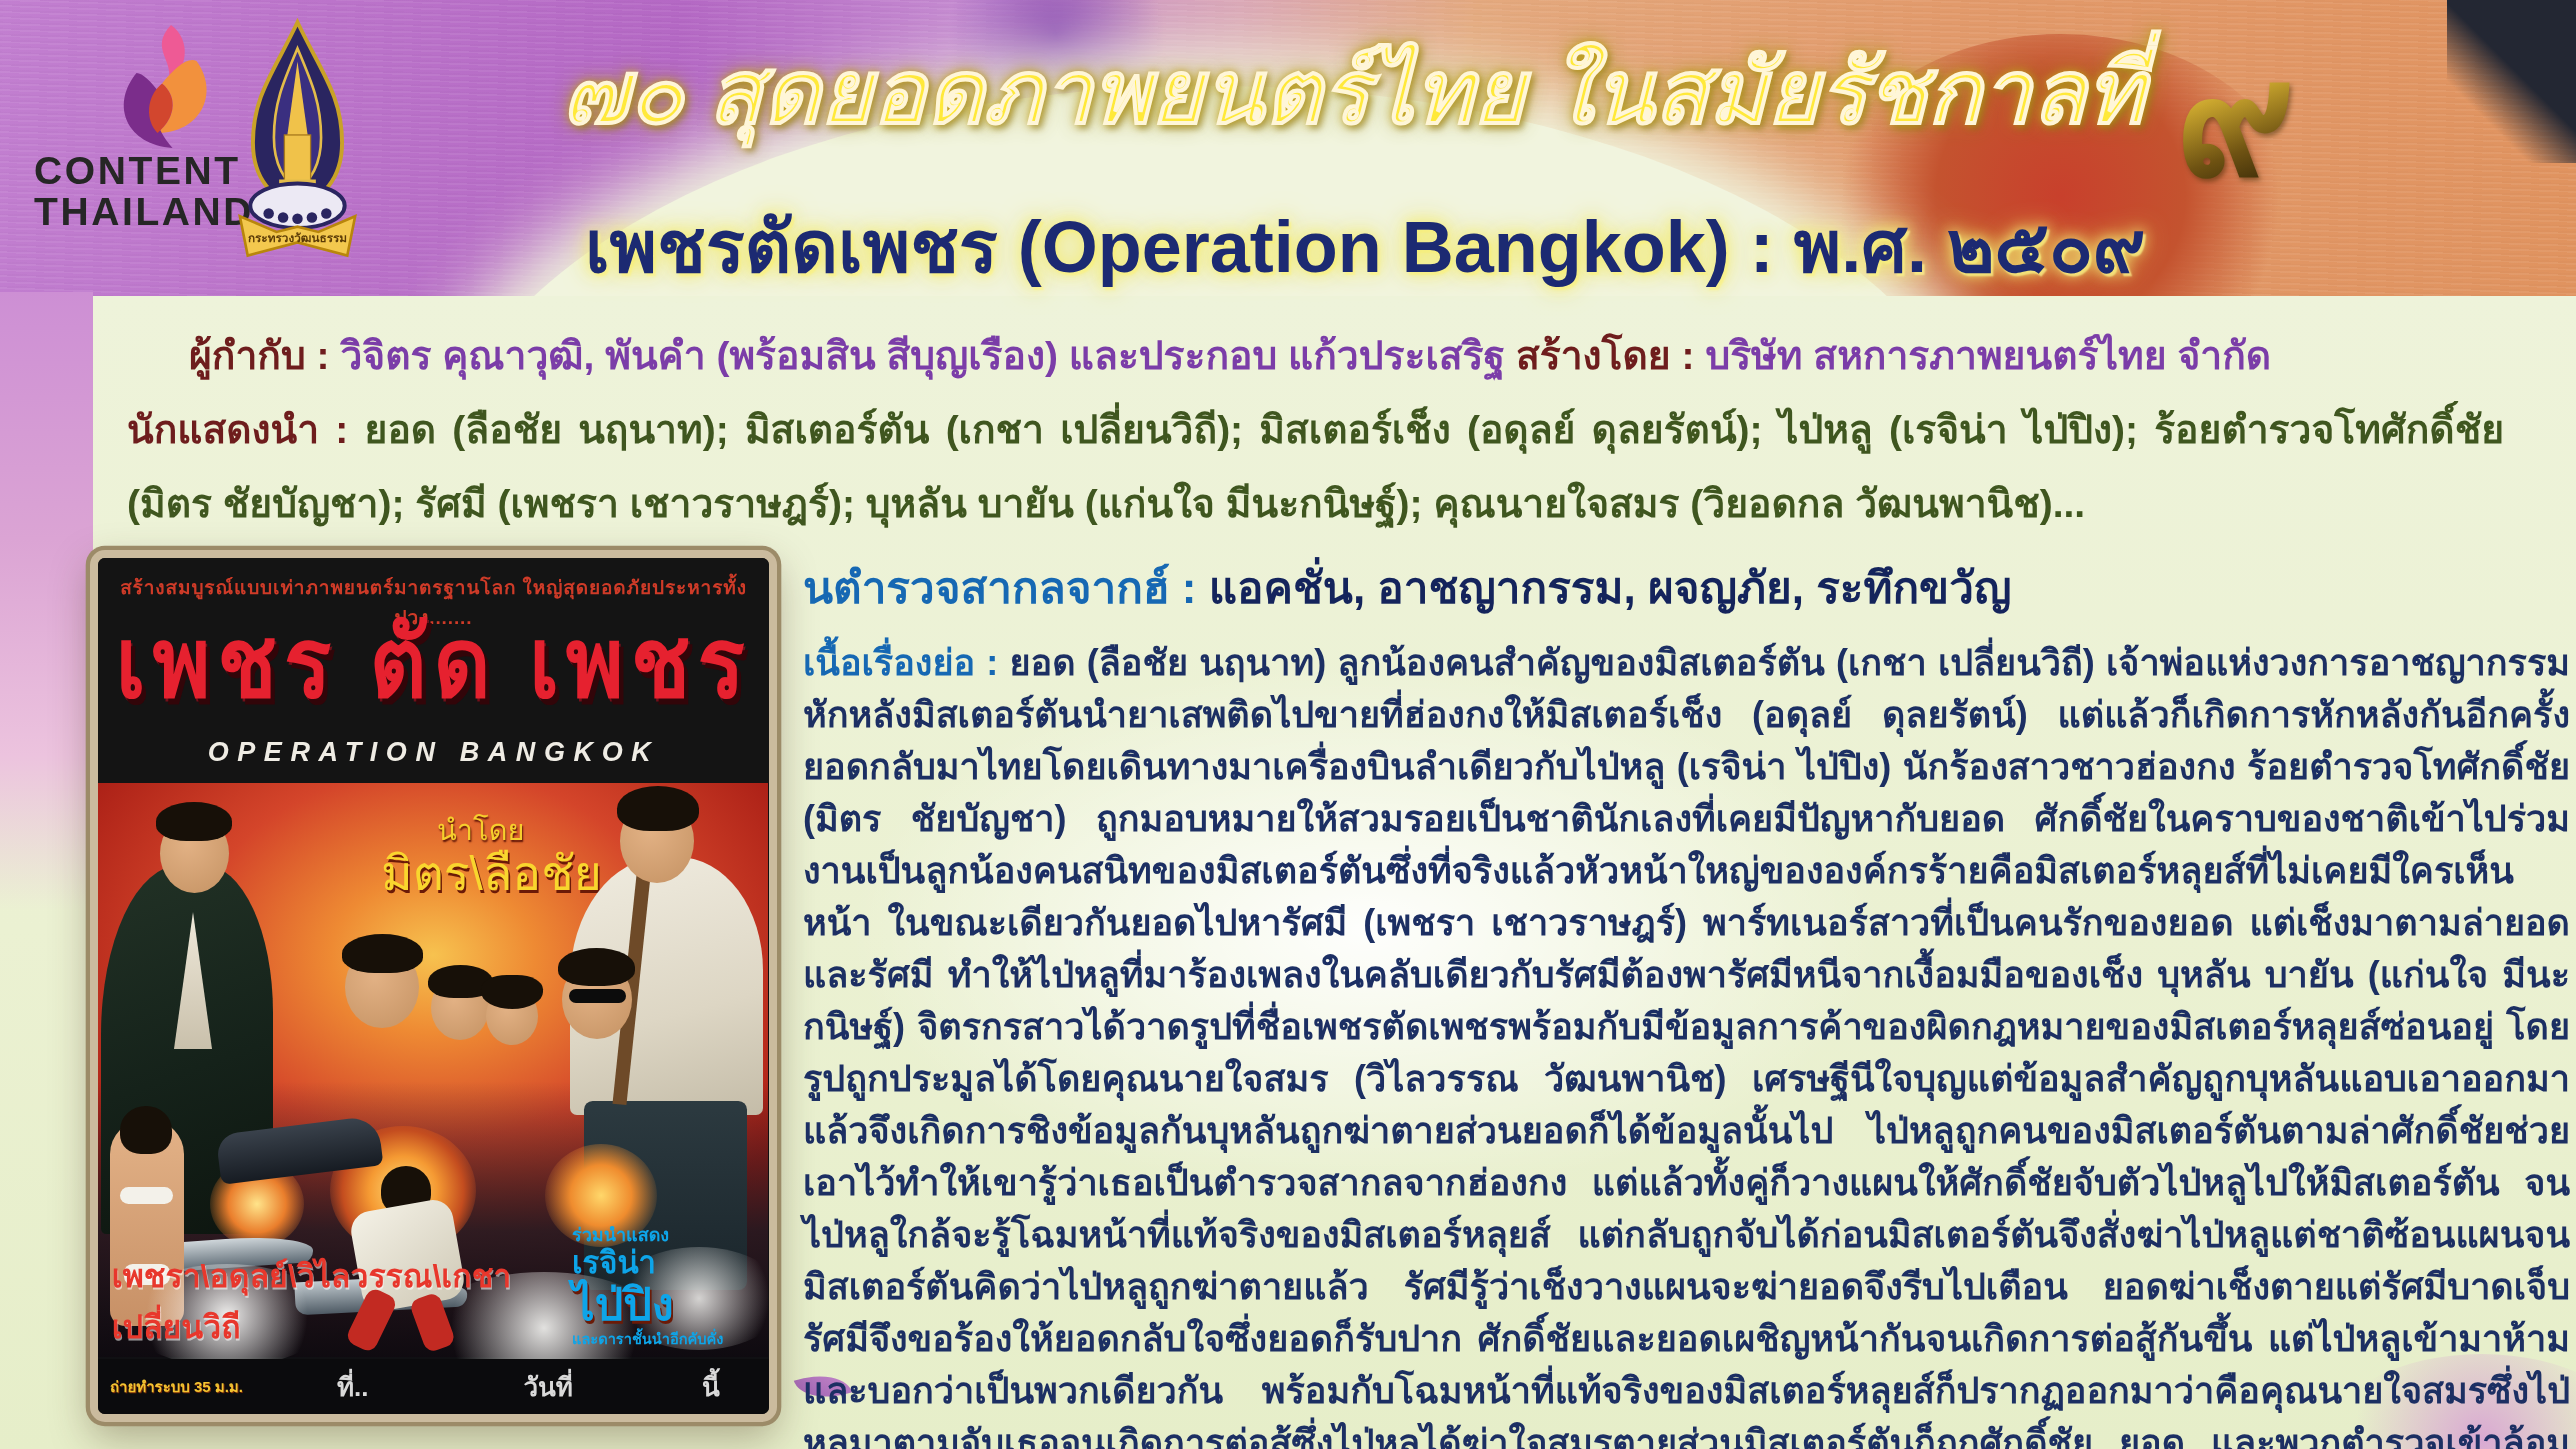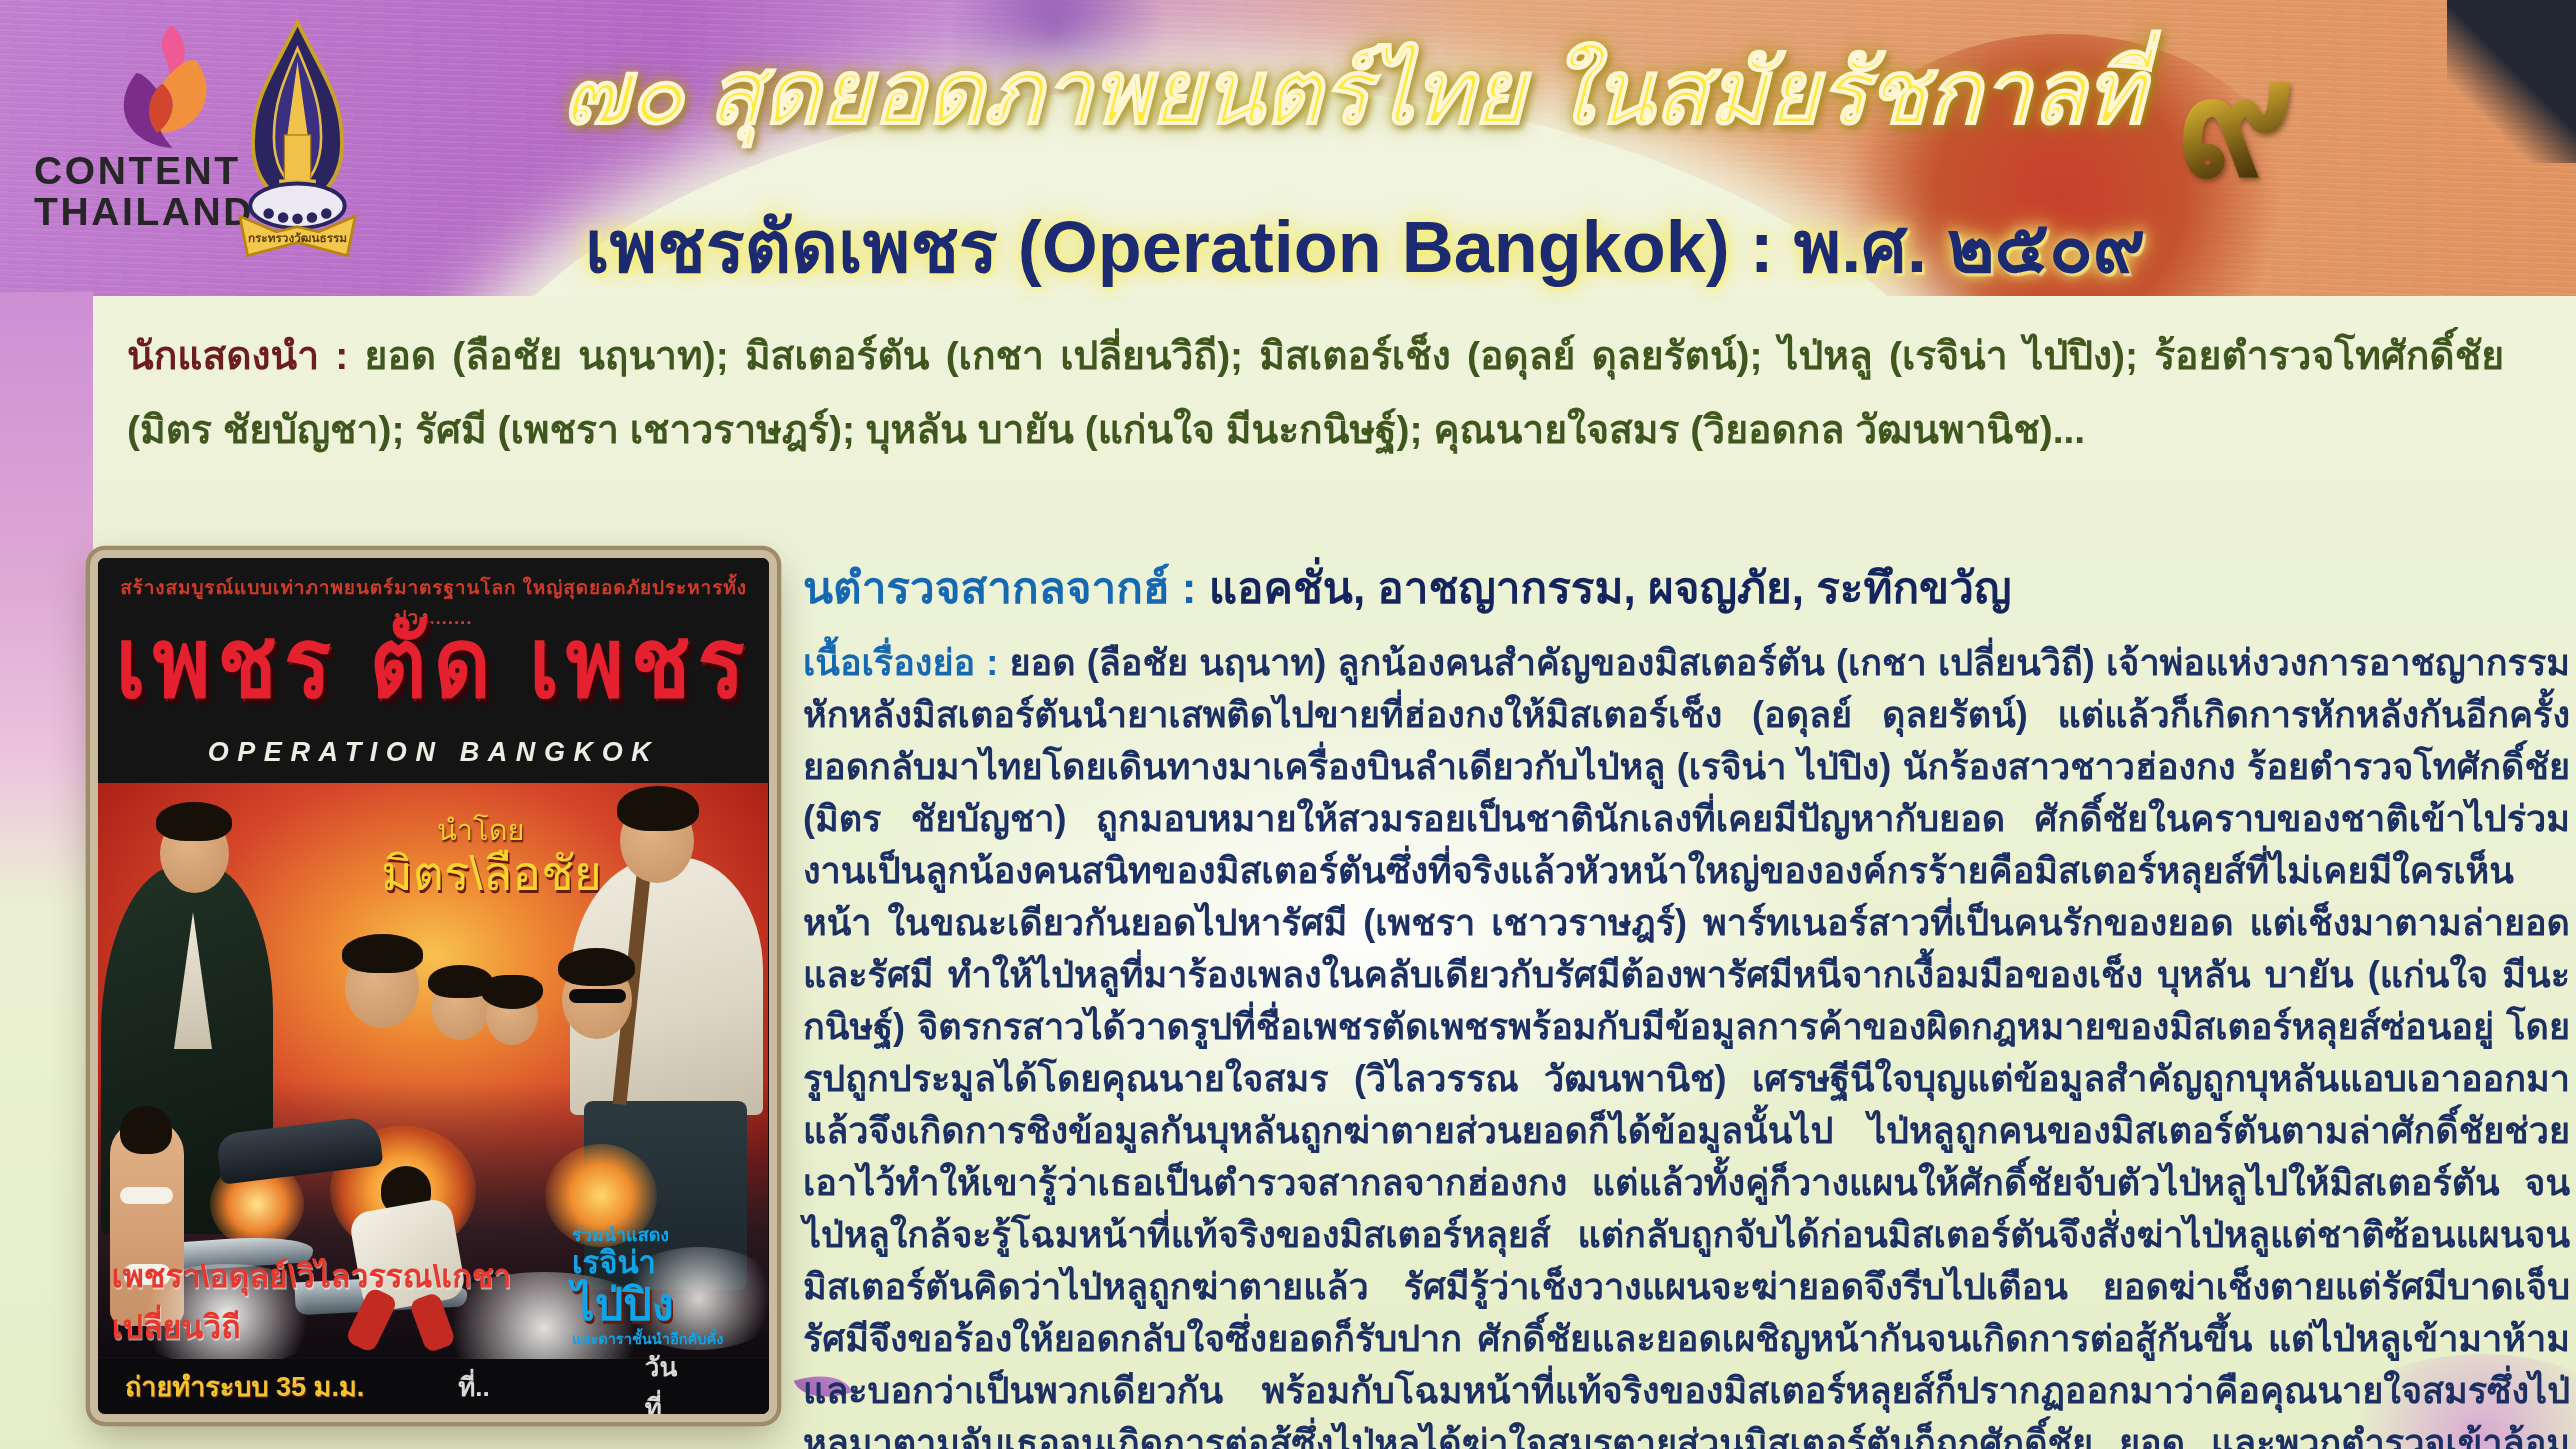--- a/index.html
+++ b/index.html
@@ -80,21 +80,21 @@
   .leadby{position:absolute;left:339px;top:24px;color:#f6cf2d;font-weight:400;font-size:29px;text-shadow:0.9px 1.7px 1.7px #5a1205;}
   .leadname{position:absolute;left:283px;top:52px;color:#f9d62e;font-weight:400;font-size:48px;text-shadow:1.7px 2.6px 0 #6b1a07;}
   .p-cast{position:absolute;left:13.7px;bottom:62px;width:481px;color:#e8372c;font-weight:900;font-size:32px;z-index:5;
     text-shadow:0.9px 1.7px 0 rgba(255,255,255,.55);}
   .p-costar{position:absolute;right:12px;bottom:67px;width:185px;text-align:left;z-index:5;color:#0ea5e9;line-height:1.12;}
   .p-costar .c1{font-size:18px;font-weight:700;}
   .p-costar .c2{font-size:31px;font-weight:900;}
   .p-costar .c3{font-size:45px;font-weight:900;text-shadow:1.7px 2.6px 0 #6b1a07;}
   .p-costar .c4{font-size:14.6px;font-weight:700;}
   .p-bar{position:absolute;left:0;bottom:0;width:100%;height:55px;background:#0b0b0d;z-index:6;display:flex;align-items:center;}
-  .p-film{margin-left:27px;font-size:27px;font-weight:900;color:#f3c431;white-space:nowrap;text-shadow:0.9px 0.9px 0 #7a2c07;}
+  .p-film{margin-left:12px;font-size:15px;font-weight:900;color:#f3c431;white-space:nowrap;text-shadow:0.9px 0.9px 0 #7a2c07;}
   .p-slot{color:#d9d9d9;font-weight:800;font-size:26px;}
   .s1{margin-left:94px;} .s2{margin-left:155px;} .s3{margin-left:129px;}
   
   .genre{position:absolute;left:803px;top:556px;width:1760px;font-size:44px;font-weight:800;line-height:1.45;}
   .lbl-blue{color:#1668b3;font-weight:800;}
   .txt-navy{color:#14245c;font-weight:800;}
   .synopsis{position:absolute;left:803px;top:637px;width:1767px;font-size:36px;line-height:52px;
     text-align:justify;color:#1c2f63;font-weight:600;}
   .synopsis .lbl-blue{font-weight:700;}
 </style>
@@ -140,20 +140,26 @@
       <circle cx="82" cy="150" r="4" fill="#2a2560"></circle>
       <path d="M16 152 L44 164 L60 160 L76 164 L104 152 L98 182 L60 172 L22 182 Z" fill="#f3c84e" stroke="#b8860b" stroke-width="2"></path>
       <text x="60" y="172" text-anchor="middle" font-size="9" fill="#5a3a06" font-weight="bold">กระทรวงวัฒนธรรม</text>
     </svg>
   </div>
 
   <div class="main-title"><span>๗๐ สุดยอดภาพยนตร์ไทย ในสมัยรัชกาลที่</span><span class="nine">๙</span></div>
   <div class="subtitle">เพชรตัดเพชร (Operation Bangkok) : พ.ศ. ๒๕๐๙</div>
 
   <div class="credits">
+    <p class="p1">
+      <span class="lbl-maroon">ผู้กำกับ :</span>
+      <span class="txt-purple">วิจิตร คุณาวุฒิ, พันคำ (พร้อมสิน สีบุญเรือง) และประกอบ แก้วประเสริฐ</span>
+      <span class="lbl-maroon">สร้างโดย :</span>
+      <span class="txt-purple">บริษัท สหการภาพยนตร์ไทย จำกัด</span>
+    </p>
     <p>
       <span class="lbl-maroon">นักแสดงนำ :</span>
       <span class="txt-green">ยอด (ลือชัย นฤนาท); มิสเตอร์ตัน (เกชา เปลี่ยนวิถี); มิสเตอร์เช็ง (อดุลย์ ดุลยรัตน์); ไป่หลู (เรจิน่า ไป่ปิง); ร้อยตำรวจโทศักดิ์ชัย (มิตร ชัยบัญชา); รัศมี (เพชรา เชาวราษฎร์); บุหลัน บายัน (แก่นใจ มีนะกนิษฐ์); คุณนายใจสมร (วิยอดกล วัฒนพานิช)...</span>
     </p>
   </div>
 
   <div class="poster">
     <div class="p-top">
       <div class="p-tagline">สร้างสมบูรณ์แบบเท่าภาพยนตร์มาตรฐานโลก ใหญ่สุดยอดภัยประหารทั้งปวง.......</div>
       <div class="p-title">เพชร ตัด เพชร</div>

